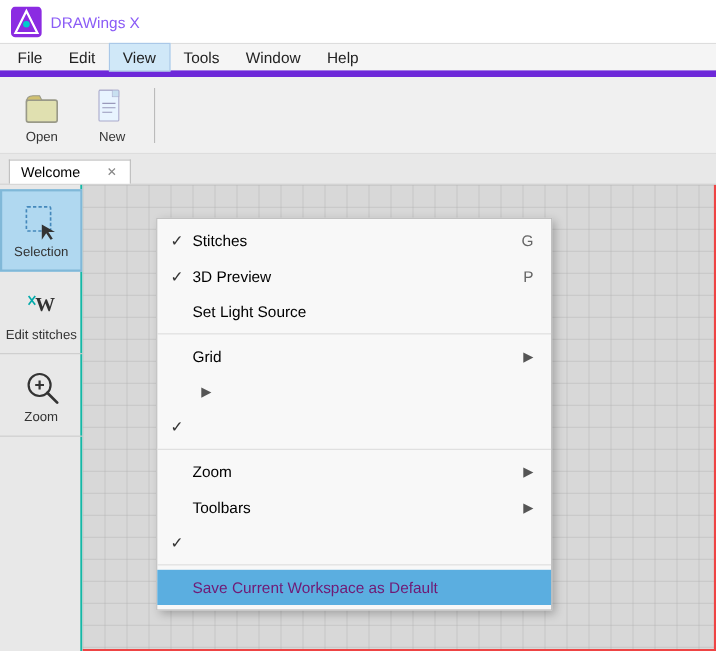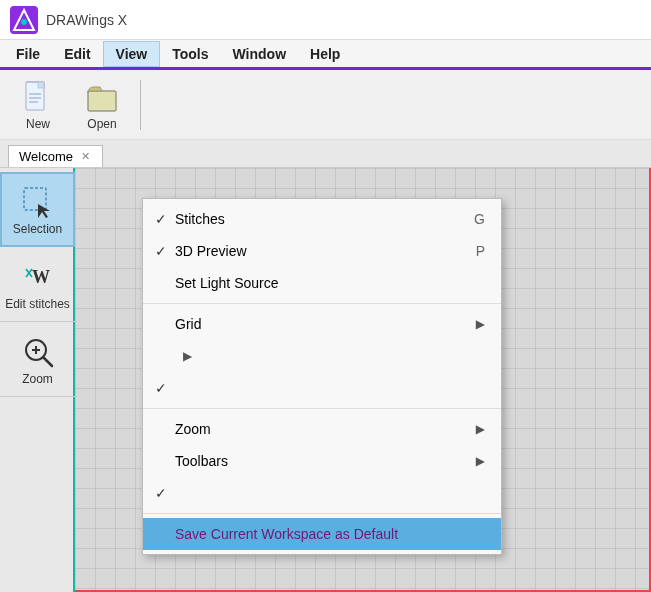--- a/index.html
+++ b/index.html
@@ -23,32 +23,31 @@
       border-bottom: 1px solid #ddd;
     }
     .title-bar-logo {
       width: 28px;
       height: 28px;
       margin-right: 8px;
       flex-shrink: 0;
     }
     .title-bar-text {
       font-size: 14px;
-      color: #404040;
+      color: #8b5cf6;
     }
 
     
     .menu-bar {
       background: #f5f5f5;
       height: 30px;
       display: flex;
       align-items: center;
-      border-bottom: 3px solid #6d28d9;
+      border-bottom: 6px solid #6d28d9;
       padding: 0 4px;
-      font-weight: bold;
     }
     .menu-item {
       padding: 4px 12px;
       cursor: pointer;
       color: #222;
       font-size: 14px;
     }
     .menu-item.active {
       background: #d0e8f8;
       border: 1px solid #aac8e8;
@@ -100,21 +99,21 @@
     }
     .tab {
       background: #fff;
       border: 1px solid #bbb;
       border-bottom: none;
       padding: 3px 12px 3px 10px;
       font-size: 13px;
       cursor: pointer;
       display: flex;
       align-items: center;
-      gap: 4px;
+      gap: 20px;
     }
     .tab-close {
       font-size: 11px;
       color: #888;
       margin-left: 4px;
     }
 
     
     .main-area {
       display: flex;
@@ -269,42 +268,42 @@
 <div class="menu-bar">
   <div class="menu-item">File</div>
   <div class="menu-item">Edit</div>
   <div class="menu-item active">View</div>
   <div class="menu-item">Tools</div>
   <div class="menu-item">Window</div>
   <div class="menu-item">Help</div>
 </div>
 
 <div class="toolbar">
+  <button class="toolbar-btn">
+    <div class="toolbar-btn-icon">
+      <svg width="36" height="36" viewBox="0 0 36 36">
+        <rect x="4" y="12" width="28" height="20" rx="2" fill="#e0e0b0" stroke="#998" stroke-width="1.5"></rect>
+        <path d="M4 14 Q4 8 10 8 L16 8 L18 12 L4 12 Z" fill="#d0c070" stroke="#998" stroke-width="1"></path>
+      </svg>
+    </div>
+    <span class="toolbar-btn-label">Open</span>
+  </button>
   <button class="toolbar-btn">
     <div class="toolbar-btn-icon">
       <svg width="36" height="36" viewBox="0 0 36 36">
         <rect x="6" y="3" width="18" height="28" rx="1" fill="#e8f4ff" stroke="#aac" stroke-width="1"></rect>
         <polygon points="6,3 24,3 24,9 18,3" fill="#b8d8f0" stroke="#aac" stroke-width="0.5"></polygon>
         <rect x="18" y="3" width="6" height="6" fill="#c8e0f0" stroke="#aac" stroke-width="0.5"></rect>
         <line x1="9" y1="15" x2="21" y2="15" stroke="#99b" stroke-width="1"></line>
         <line x1="9" y1="19" x2="21" y2="19" stroke="#99b" stroke-width="1"></line>
         <line x1="9" y1="23" x2="18" y2="23" stroke="#99b" stroke-width="1"></line>
       </svg>
     </div>
     <span class="toolbar-btn-label">New</span>
   </button>
-  <button class="toolbar-btn">
-    <div class="toolbar-btn-icon">
-      <svg width="36" height="36" viewBox="0 0 36 36">
-        <rect x="4" y="12" width="28" height="20" rx="2" fill="#e0e0b0" stroke="#998" stroke-width="1.5"></rect>
-        <path d="M4 14 Q4 8 10 8 L16 8 L18 12 L4 12 Z" fill="#d0c070" stroke="#998" stroke-width="1"></path>
-      </svg>
-    </div>
-    <span class="toolbar-btn-label">Open</span>
-  </button>
   <div style="width:1px; height:50px; background:#bbb; margin:0 4px;"></div>
 </div>
 
 <div class="tab-bar">
   <div class="tab">
     <span>Welcome</span>
     <span class="tab-close">✕</span>
   </div>
 </div>
 

